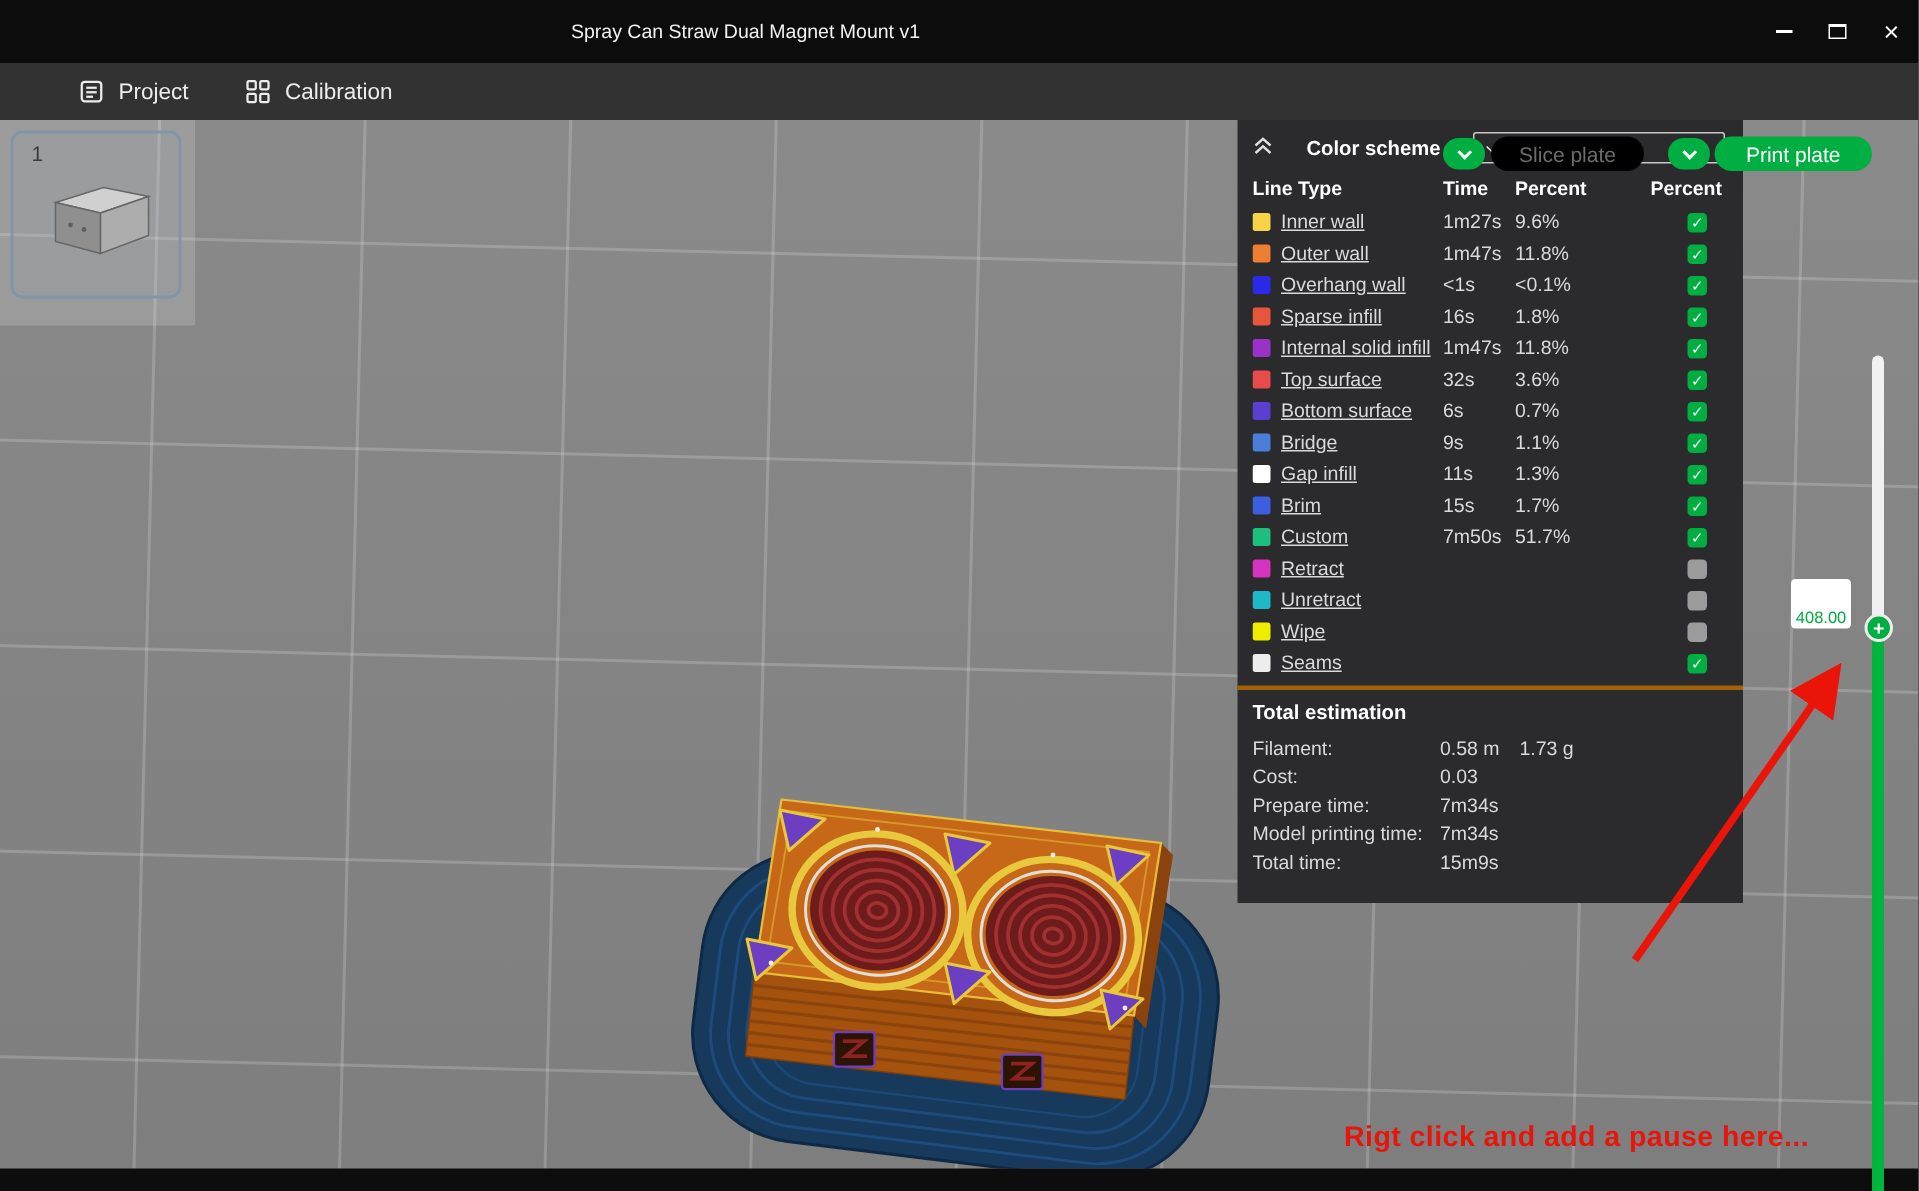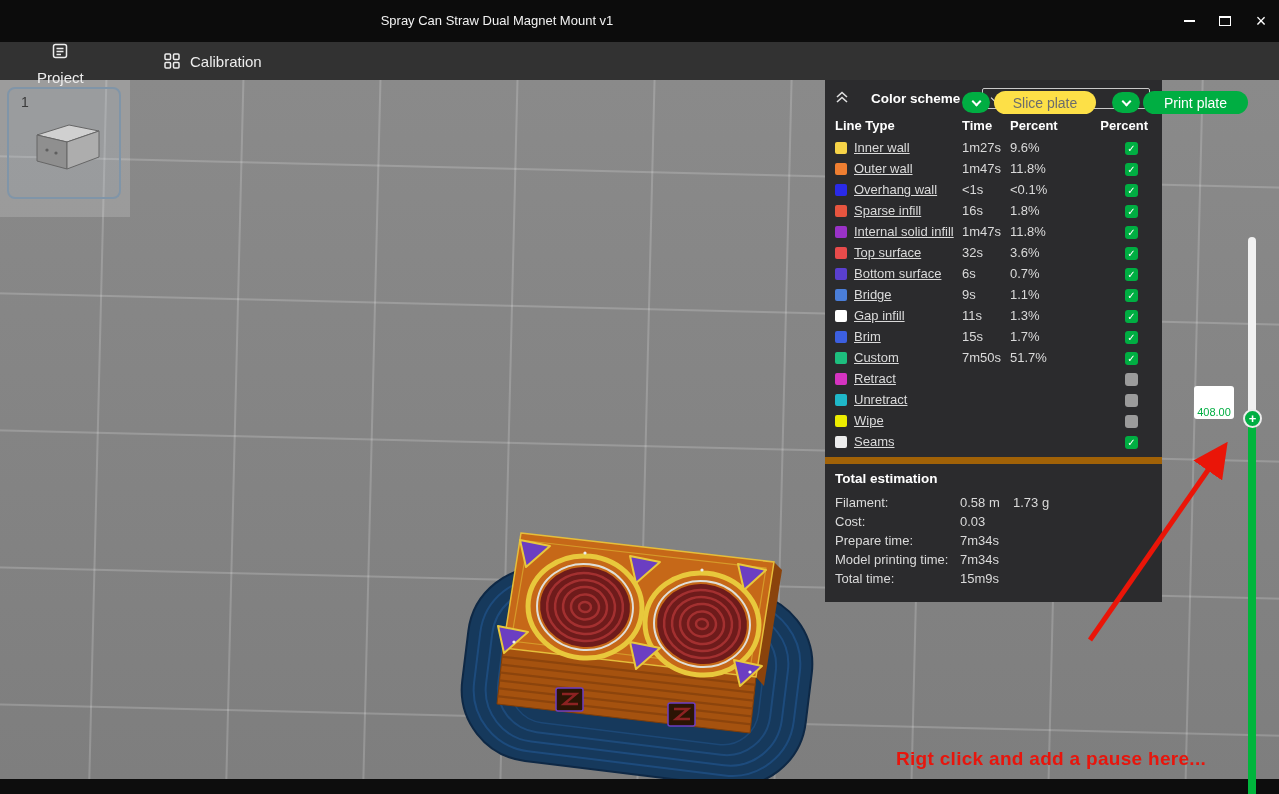--- a/index.html
+++ b/index.html
@@ -12,30 +12,30 @@
                color:#F2F2F2; font-size:13px; white-space:nowrap; }
   .win-controls { position:absolute; right:0; top:0; height:42px; display:flex; }
   .win-btn { width:36px; height:42px; display:flex; align-items:center; justify-content:center; color:#fff; cursor:default; }
   .min-glyph { width:11px; height:2px; background:#fff; }
   .max-glyph { width:12px; height:10px; border:1px solid #fff; border-top:2px solid #fff; }
   .close-glyph { font-size:18px; line-height:1; color:#fff; }
 
   
   .menubar { position:absolute; left:0; top:42px; width:100%; height:38px; background:#323232; z-index:30; }
   .tab { position:absolute; top:0; height:38px; display:flex; align-items:center; gap:9px; color:#EDEDED; font-size:15px; cursor:default; }
-  .tab-project { left:37px;flex-direction:column; }
+  .tab-project { left:52px; }
   .tab-calibration { left:163px; }
   .tab svg { display:block; }
 
   .pill-arrow { position:absolute; top:50px; width:28px; height:21px; border-radius:11px; background:#00AE42;
                 display:flex; align-items:center; justify-content:center; }
   .chev-down { width:7px; height:7px; border-right:2px solid #fff; border-bottom:2px solid #fff; transform:rotate(45deg); margin-top:-3px; }
   .pill-btn { position:absolute; top:49px; height:23px; border-radius:12px; display:flex; align-items:center; justify-content:center; font-size:14px; }
   .btn-slice-arrow { left:962px; }
-  .btn-slice { left:994px; width:102px; background:#fde047; color:#6C6C6C; }
+  .btn-slice { left:994px; width:102px; background:#000000; color:#6C6C6C; }
   .btn-print-arrow { left:1112px; }
   .btn-print { left:1143px; width:105px; background:#00AE42; color:#fff; }
 
   
   .viewport { position:absolute; left:0; top:80px; width:1279px; height:699px; overflow:hidden;
               background:linear-gradient(#8A8A8A, #7E7E7E); }
   .grid { position:absolute; left:-80px; top:-80px; right:-80px; bottom:-80px;
           background-image:linear-gradient(rgba(255,255,255,0.18) 2px, transparent 2px),
                            linear-gradient(90deg, rgba(255,255,255,0.18) 2px, transparent 2px);
           background-size:137px 137px; background-position:40px 34px; transform:rotate(1.4deg); }
@@ -63,21 +63,21 @@
   .cols { height:23px; font-weight:bold; color:#fff; }
   .cols .c-display { text-align:right; }
   .lt-row { height:21px; }
   .lt-name { display:flex; align-items:center; gap:7px; overflow:hidden; white-space:nowrap;text-decoration:underline; }
   .swatch { width:12px; height:12px; border-radius:2px; flex:none; }
   .lt-display { text-align:right; padding-right:10px; }
   .cb { display:inline-flex; width:13px; height:13px; border-radius:3px; align-items:center; justify-content:center;
         font-size:10px; color:#fff; vertical-align:middle; cursor:default; }
   .cb.checked { background:#00AE42; }
   .cb.unchecked { background:#9B9B9B; }
-  .total-section { margin-top:5px; border-top:7px solid #a16207; padding:7px 12px 0 10px; }
+  .total-section { margin-top:5px; border-top:3px solid #a16207; padding:7px 12px 0 10px; }
   .total-title { font-weight:bold; color:#fff; font-size:13.5px; margin-bottom:7px; }
   .est-row { display:grid; grid-template-columns:125px 53px 1fr; align-items:center; height:19px; }
 
   
   .slider { position:absolute; z-index:60; }
   .track-white { position:absolute; left:1248px; top:237px; width:8px; height:186px; background:#F1F1F1; border-radius:4px 4px 0 0; }
   .track-green { position:absolute; left:1248px; top:419px; width:8px; height:375px; background:#00B53C; }
   .slider-handle { position:absolute; left:1243px; top:409px; width:19px; height:19px; border-radius:50%;
                    background:#00AE42; border:2px solid #EDEDED; display:flex; align-items:center; justify-content:center;
                    color:#fff; font-size:13px; font-weight:bold; line-height:1; z-index:61; cursor:default; }

